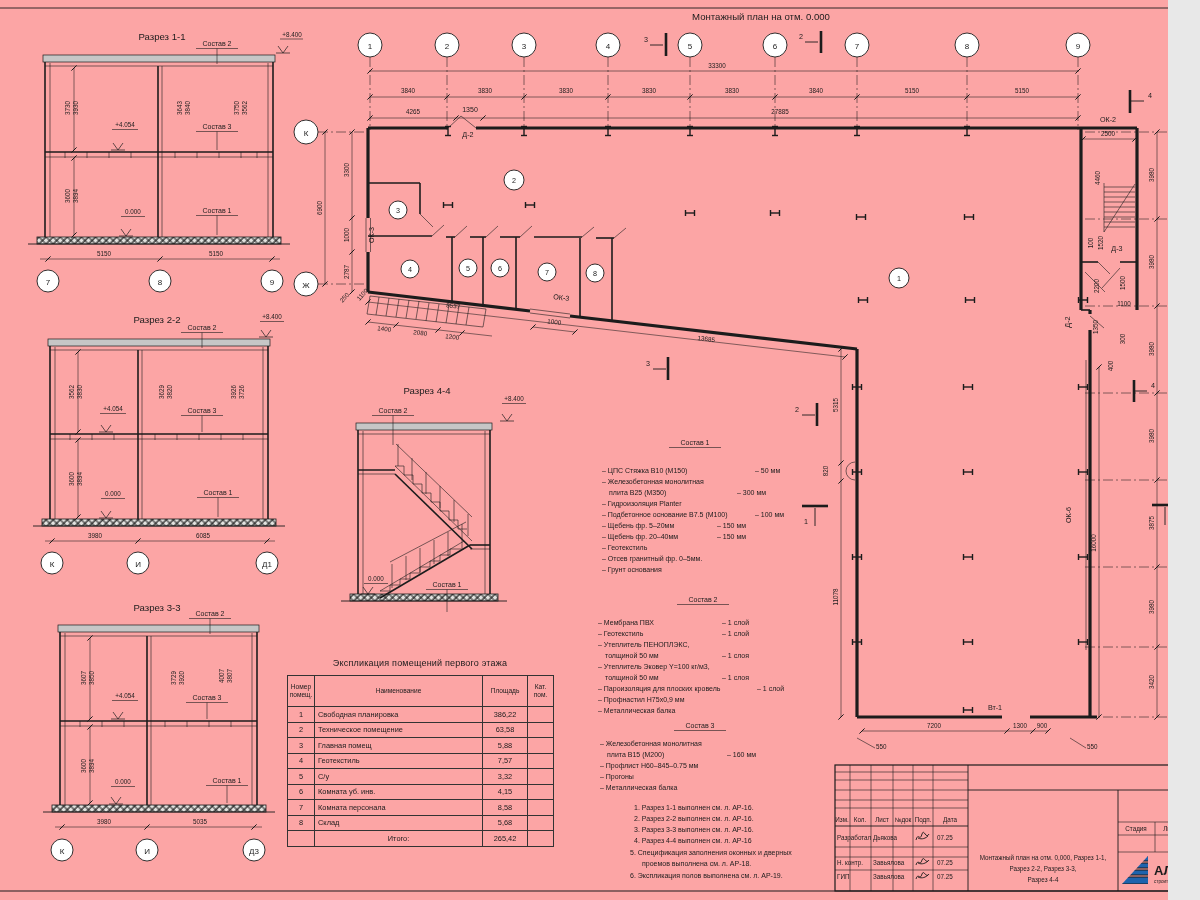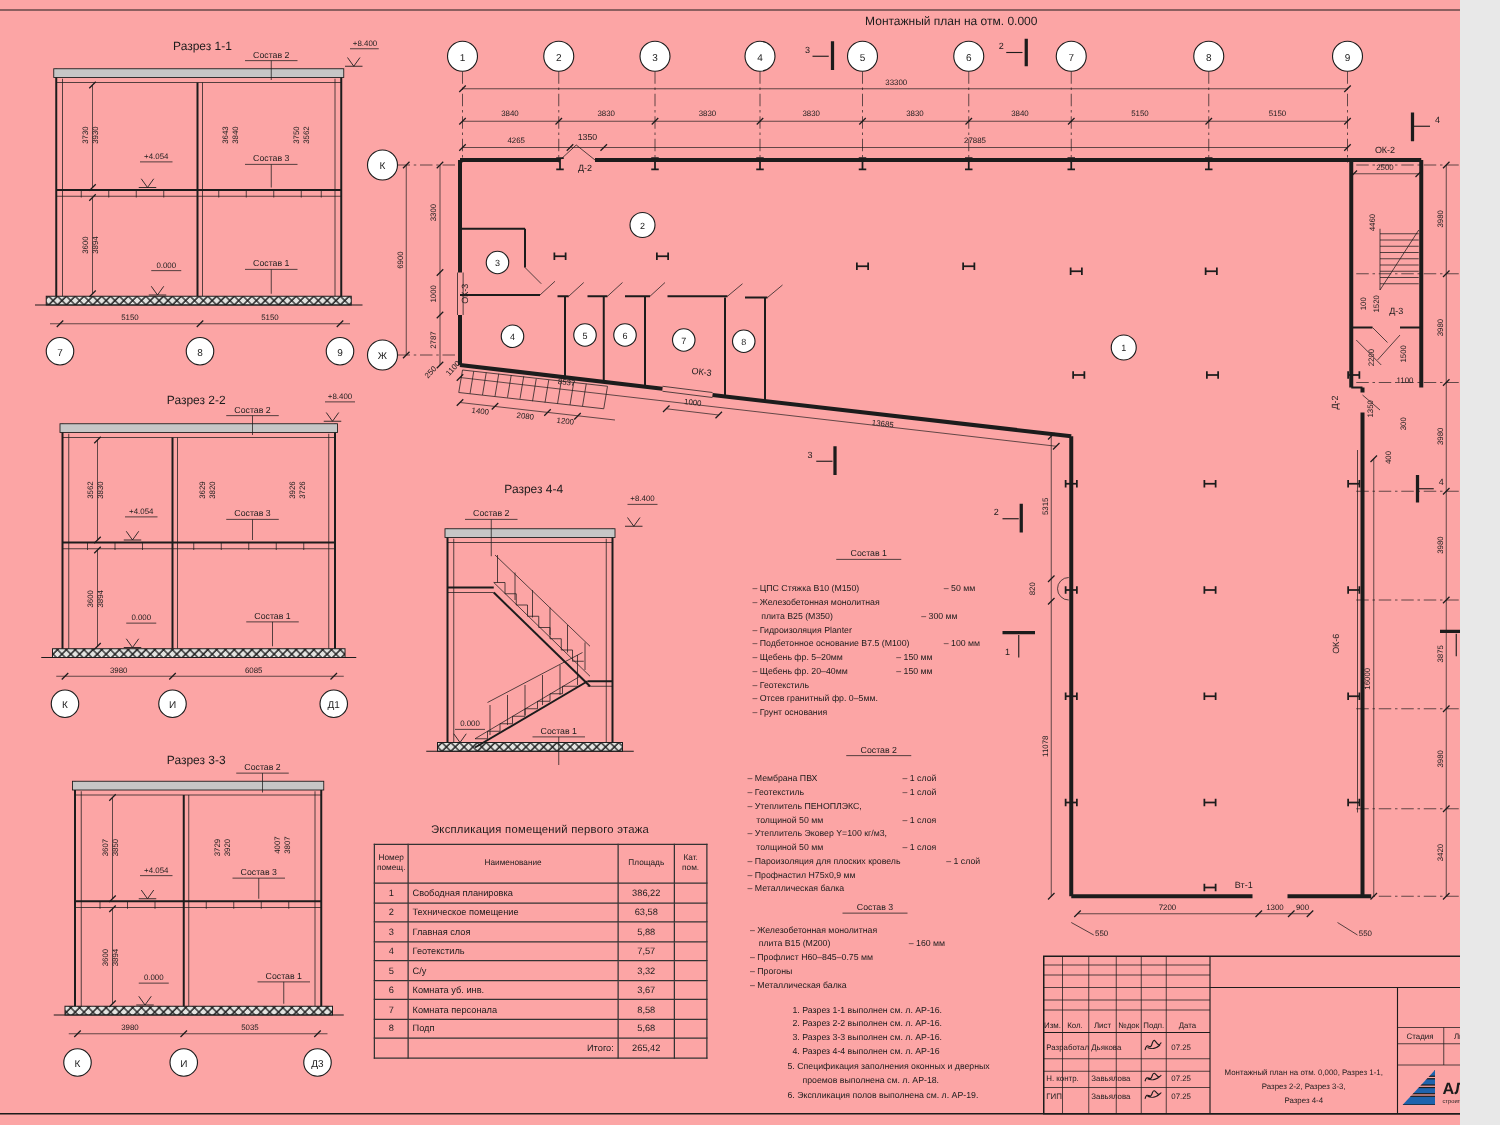--- a/index.html
+++ b/index.html
@@ -13,27 +13,27 @@
   line,path,rect,circle,polyline{stroke:#1c1c1c}
   .w{stroke-width:3.2}.w2{stroke-width:1.6}.th{stroke-width:.6}.t8{stroke-width:.9}.t12{stroke-width:1.2}
   .dim{stroke-width:.55}
   .dash{stroke-dasharray:10 3 2 3;stroke-width:.55}
   .nf{fill:none}
   .ax{fill:#fff;stroke-width:.9}
   .roof{fill:#c6c6c6;stroke-width:.7}
   .slab{fill:url(#ht);stroke-width:.8}
   .bar{stroke-width:2.6}
   
-  .tblwrap{position:absolute;left:296px;top:658px;width:272px}
+  .tblwrap{position:absolute;left:284px;top:658px;width:272px}
   .tbltitle{font-size:9px;text-align:center;color:#1c1c1c;margin-bottom:7px;letter-spacing:.2px}
   table.x{border-collapse:collapse;table-layout:fixed;width:266px;margin-left:3px}
   table.x th,table.x td{border:1px solid #333;color:#1c1c1c;overflow:hidden}
   table.x th{font-weight:normal;font-size:6.6px;text-align:center;height:28px;line-height:1.15}
   table.x td{font-size:7.4px;height:14.5px;padding:0 3px;white-space:nowrap}
-  td.cn{text-align:center}td.rr{text-align:right}
+  td.cn{text-align:center}td.rr{text-align:center}
 </style>
 </head>
 <body>
 
 <div id="sheet">
 <svg id="cad" width="1200" height="900" viewBox="0 0 1200 900">
 <defs>
   <pattern id="ht" width="5" height="5" patternUnits="userSpaceOnUse" patternTransform="rotate(45)">
     <rect width="5" height="5" fill="#e3e3e0" stroke="none"></rect>
     <line x1="0" y1="0" x2="0" y2="5" stroke="#777" stroke-width="1"></line>
@@ -782,51 +782,51 @@
             <td></td>
           </tr>
     <tr>
             <td class="cn">2</td>
             <td>Техническое помещение</td>
             <td class="cn">63,58</td>
             <td></td>
           </tr>
     <tr>
             <td class="cn">3</td>
-            <td>Главная слоя</td>
+            <td>Главная помещ</td>
             <td class="cn">5,88</td>
             <td></td>
           </tr>
     <tr>
             <td class="cn">4</td>
             <td>Геотекстиль</td>
             <td class="cn">7,57</td>
             <td></td>
           </tr>
     <tr>
             <td class="cn">5</td>
             <td>С/у</td>
             <td class="cn">3,32</td>
             <td></td>
           </tr>
     <tr>
             <td class="cn">6</td>
             <td>Комната уб. инв.</td>
-            <td class="cn">3,67</td>
+            <td class="cn">4,15</td>
             <td></td>
           </tr>
     <tr>
             <td class="cn">7</td>
             <td>Комната персонала</td>
             <td class="cn">8,58</td>
             <td></td>
           </tr>
     <tr>
             <td class="cn">8</td>
-            <td>Подп</td>
+            <td>Склад</td>
             <td class="cn">5,68</td>
             <td></td>
           </tr>
     <tr>
             <td></td>
             <td class="rr">Итого:</td>
             <td class="cn">265,42</td>
             <td></td>
           </tr>
   </tbody>

